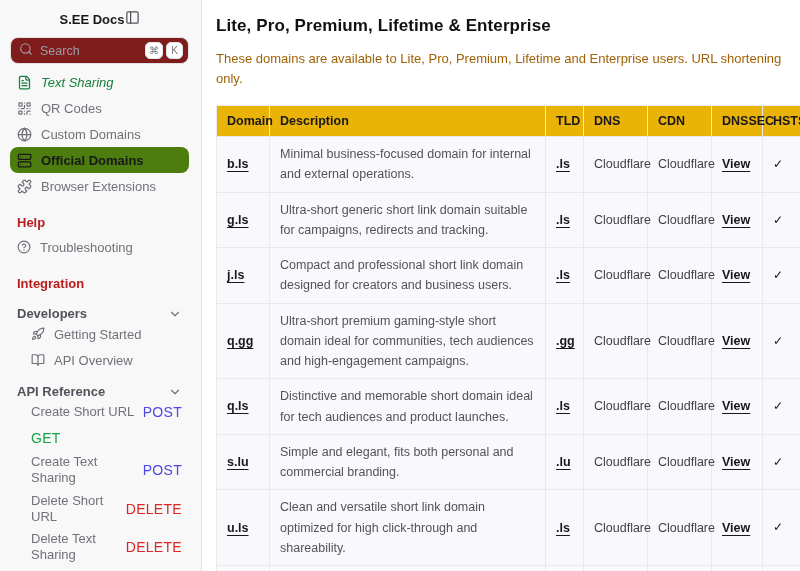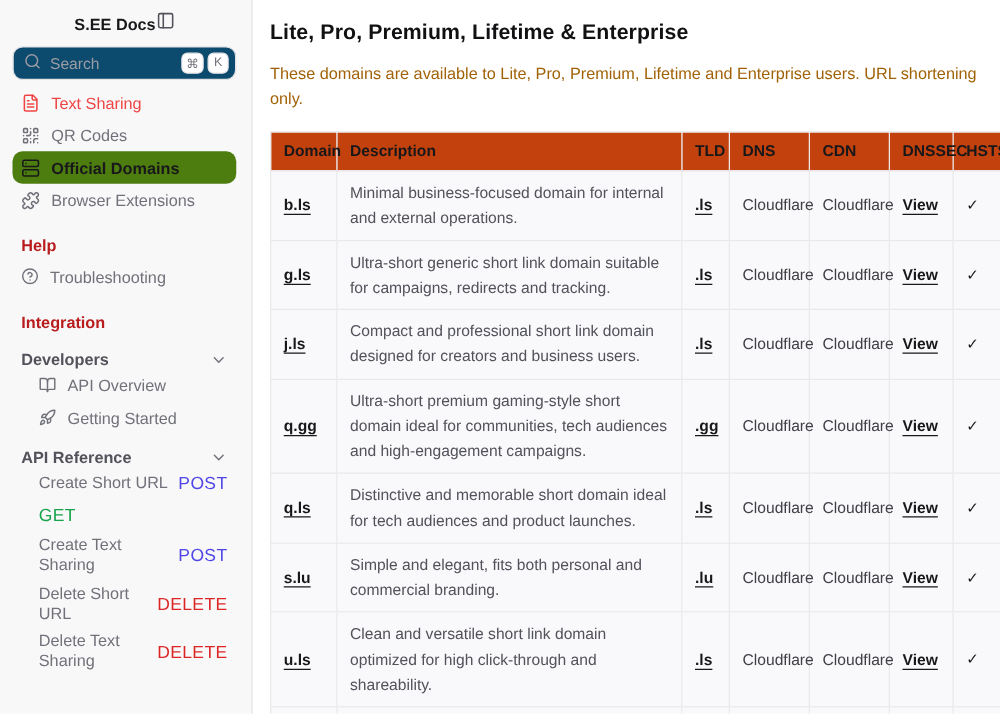--- a/index.html
+++ b/index.html
@@ -14,58 +14,58 @@
   .sidebar {
     width:202px; min-width:202px; height:571px;
     background:#f8f8f9; border-right:1px solid #e4e4e7;
     padding:8px 12px 0 10px; overflow:hidden;
   }
   .sb-header { display:flex; align-items:center; justify-content:center; padding:2px 2px 0 2px; height:20px; }
   .sb-title { font-size:13px; font-weight:700; color:#18181b; }
   .panel-btn { color:#52525b; display:flex; align-items:center; cursor:pointer; }
   .searchbox {
     margin-top:9px; height:27px; border:1px solid #e2e2e5; border-radius:8px;
-    background:#0c4a6e; display:flex; align-items:center; gap:7px;
+    background:#7f1d1d; display:flex; align-items:center; gap:7px;
     padding:0 5px 0 8px; color:#9c9ca4; font-size:12.5px; cursor:pointer;
   }
   .search-kbd { margin-left:auto; display:flex; gap:3px; }
   kbd {
     min-width:17px; height:17px; padding:0 3px; border:1px solid #e5e5e8; border-radius:5px;
     background:#ffffff; color:#71717a; font-size:10px; font-family:inherit;
     display:inline-flex; align-items:center; justify-content:center;
   }
   .nav { margin-top:5px; }
   .item {
     display:flex; align-items:center; gap:9px; height:26px; padding:0 7px;
     border-radius:8px; font-size:13px; color:#71717a; cursor:pointer; white-space:nowrap;
   }
   .item svg, .collapsible svg, .api-badge { flex:none; }
   .item.active { background:#4d7c0f; color:#18181b; font-weight:600; }
-  .item.muted { color:#ef4444; }
+  .item.muted { color:#15803d;font-style:italic; }
   .heading { font-size:13px; font-weight:600; color:#b91c1c; margin:16px 0 4px; padding:0 7px; }
   .collapsible {
     display:flex; align-items:flex-end; justify-content:space-between;
     height:26px; padding:0 7px; font-size:13px; color:#52525b; cursor:pointer;font-weight:bold;
   }
   .chev { color:#71717a; display:flex; }
   .item.sub { padding-left:21px; }
   .api-item {
     display:flex; align-items:center; justify-content:space-between; gap:6px;
     min-height:26px; padding:3px 7px 3px 21px; font-size:13px; color:#71717a; cursor:pointer;
   }
   .api-label { line-height:1.25; }
   .api-badge { font-size:14px; font-weight:400; letter-spacing:.3px; }
   
   .main { flex:1; padding:12px 0 0 14px; overflow:hidden; }
   .page-title { font-size:17px; font-weight:700; color:#111113; margin:4px 0 0; letter-spacing:.1px; }
   .subtitle { font-size:13px; color:#a16207; margin-top:13px; line-height:1.5; }
   table { border-collapse:collapse; margin-top:17px; width:586px; table-layout:fixed; }
   th {
     font-size:12.5px; font-weight:700; text-align:left; padding:8px 10px;
-    border:1px solid #e9e9ec; background:#c2410c; color:#18181b; white-space:nowrap;
+    border:1px solid #e9e9ec; background:#eab308; color:#18181b; white-space:nowrap;
   }
   td {
     font-size:12.5px; padding:7px 10px; border:1px solid #e9e9ec;
     background:#f9f9fb; color:#52525b; vertical-align:middle; line-height:1.62;
   }
   .tbl-link {
     color:#18181b; font-weight:600; text-decoration:underline;
     text-underline-offset:3px; text-decoration-thickness:1px; cursor:pointer; white-space:nowrap;
   }
   td.c-dns, td.c-cdn { color:#3f3f46; }
@@ -120,20 +120,30 @@
             <path d="M3 12h.01"></path>
             <path d="M12 3h.01"></path>
             <path d="M12 16v.01"></path>
             <path d="M16 12h1"></path>
             <path d="M21 12v.01"></path>
             <path d="M12 21v-1"></path>
           </svg>
         </span>
         <span>QR Codes</span>
       </div>
+      <div class="item">
+        <span style="display: flex;">
+          <svg width="15" height="15" viewBox="0 0 24 24" fill="none" stroke="currentColor" stroke-width="2" stroke-linecap="round" stroke-linejoin="round">
+            <circle cx="12" cy="12" r="10"></circle>
+            <path d="M12 2a14.5 14.5 0 0 0 0 20 14.5 14.5 0 0 0 0-20"></path>
+            <path d="M2 12h20"></path>
+          </svg>
+        </span>
+        <span>Custom Domains</span>
+      </div>
       <div class="item active">
         <span style="display: flex;">
           <svg width="15" height="15" viewBox="0 0 24 24" fill="none" stroke="currentColor" stroke-width="2" stroke-linecap="round" stroke-linejoin="round">
             <rect x="2" y="2" width="20" height="8" rx="2"></rect>
             <rect x="2" y="14" width="20" height="8" rx="2"></rect>
             <path d="M6 6h.01"></path>
             <path d="M6 18h.01"></path>
           </svg>
         </span>
         <span>Official Domains</span>
@@ -164,36 +174,36 @@
         <span>Developers</span>
         <span class="chev">
           <svg width="14" height="14" viewBox="0 0 24 24" fill="none" stroke="currentColor" stroke-width="2" stroke-linecap="round" stroke-linejoin="round">
             <path d="m6 9 6 6 6-6"></path>
           </svg>
         </span>
       </div>
       <div class="item sub">
         <span style="display: flex;">
           <svg width="14" height="14" viewBox="0 0 24 24" fill="none" stroke="currentColor" stroke-width="2" stroke-linecap="round" stroke-linejoin="round">
-            <path d="M12 7v14"></path>
-            <path d="M3 18a1 1 0 0 1-1-1V4a1 1 0 0 1 1-1h5a4 4 0 0 1 4 4 4 4 0 0 1 4-4h5a1 1 0 0 1 1 1v13a1 1 0 0 1-1 1h-6a3 3 0 0 0-3 3 3 3 0 0 0-3-3z"></path>
-          </svg>
-        </span>
-        <span>API Overview</span>
-      </div>
-      <div class="item sub">
-        <span style="display: flex;">
-          <svg width="14" height="14" viewBox="0 0 24 24" fill="none" stroke="currentColor" stroke-width="2" stroke-linecap="round" stroke-linejoin="round">
             <path d="M4.5 16.5c-1.5 1.26-2 5-2 5s3.74-.5 5-2c.71-.84.7-2.13-.09-2.91a2.18 2.18 0 0 0-2.91-.09z"></path>
             <path d="m12 15-3-3a22 22 0 0 1 2-3.95A12.88 12.88 0 0 1 22 2c0 2.72-.78 7.5-6 11a22.35 22.35 0 0 1-4 2z"></path>
             <path d="M9 12H4s.55-3.03 2-4c1.62-1.08 5 0 5 0"></path>
             <path d="M12 15v5s3.03-.55 4-2c1.08-1.62 0-5 0-5"></path>
           </svg>
         </span>
         <span>Getting Started</span>
+      </div>
+      <div class="item sub">
+        <span style="display: flex;">
+          <svg width="14" height="14" viewBox="0 0 24 24" fill="none" stroke="currentColor" stroke-width="2" stroke-linecap="round" stroke-linejoin="round">
+            <path d="M12 7v14"></path>
+            <path d="M3 18a1 1 0 0 1-1-1V4a1 1 0 0 1 1-1h5a4 4 0 0 1 4 4 4 4 0 0 1 4-4h5a1 1 0 0 1 1 1v13a1 1 0 0 1-1 1h-6a3 3 0 0 0-3 3 3 3 0 0 0-3-3z"></path>
+          </svg>
+        </span>
+        <span>API Overview</span>
       </div>
       <div class="collapsible">
         <span>API Reference</span>
         <span class="chev">
           <svg width="14" height="14" viewBox="0 0 24 24" fill="none" stroke="currentColor" stroke-width="2" stroke-linecap="round" stroke-linejoin="round">
             <path d="m6 9 6 6 6-6"></path>
           </svg>
         </span>
       </div>
       <div class="api-item">

